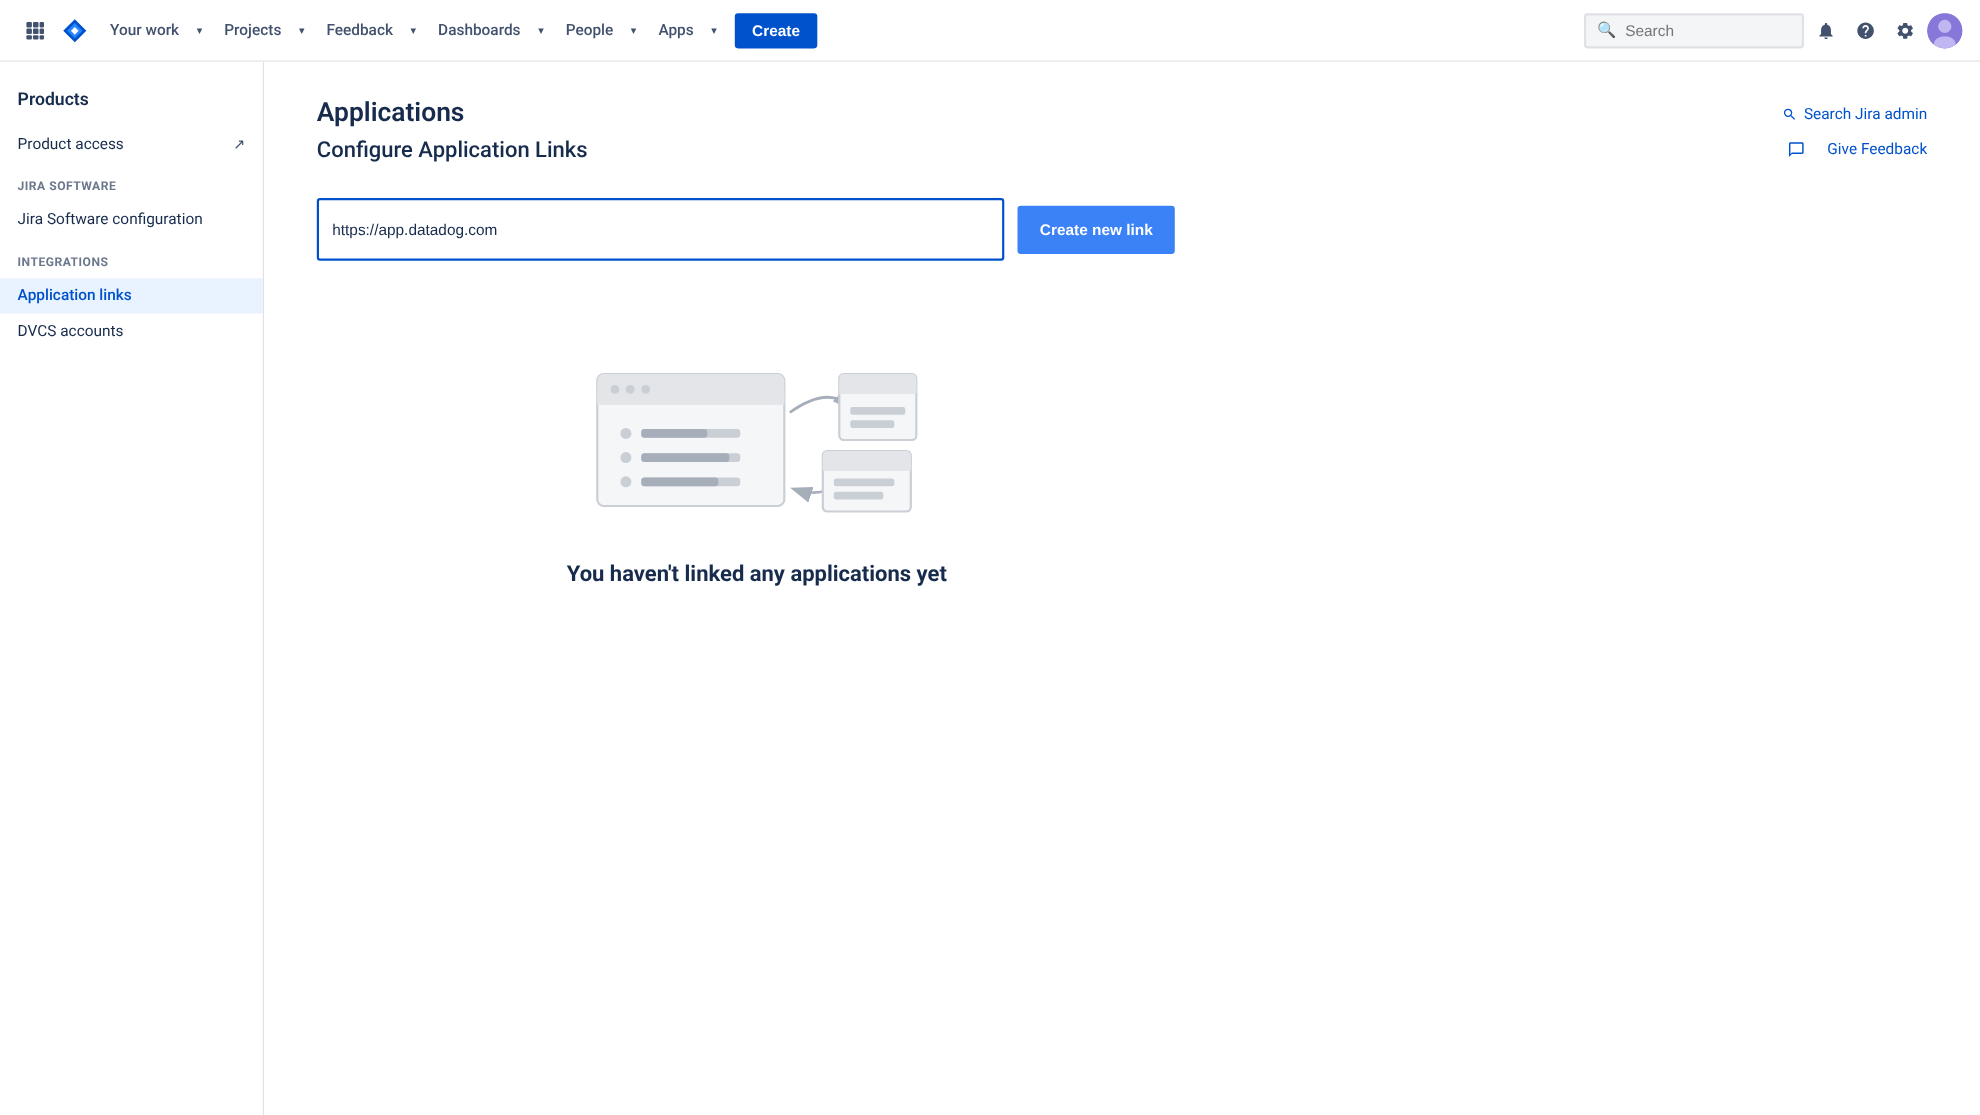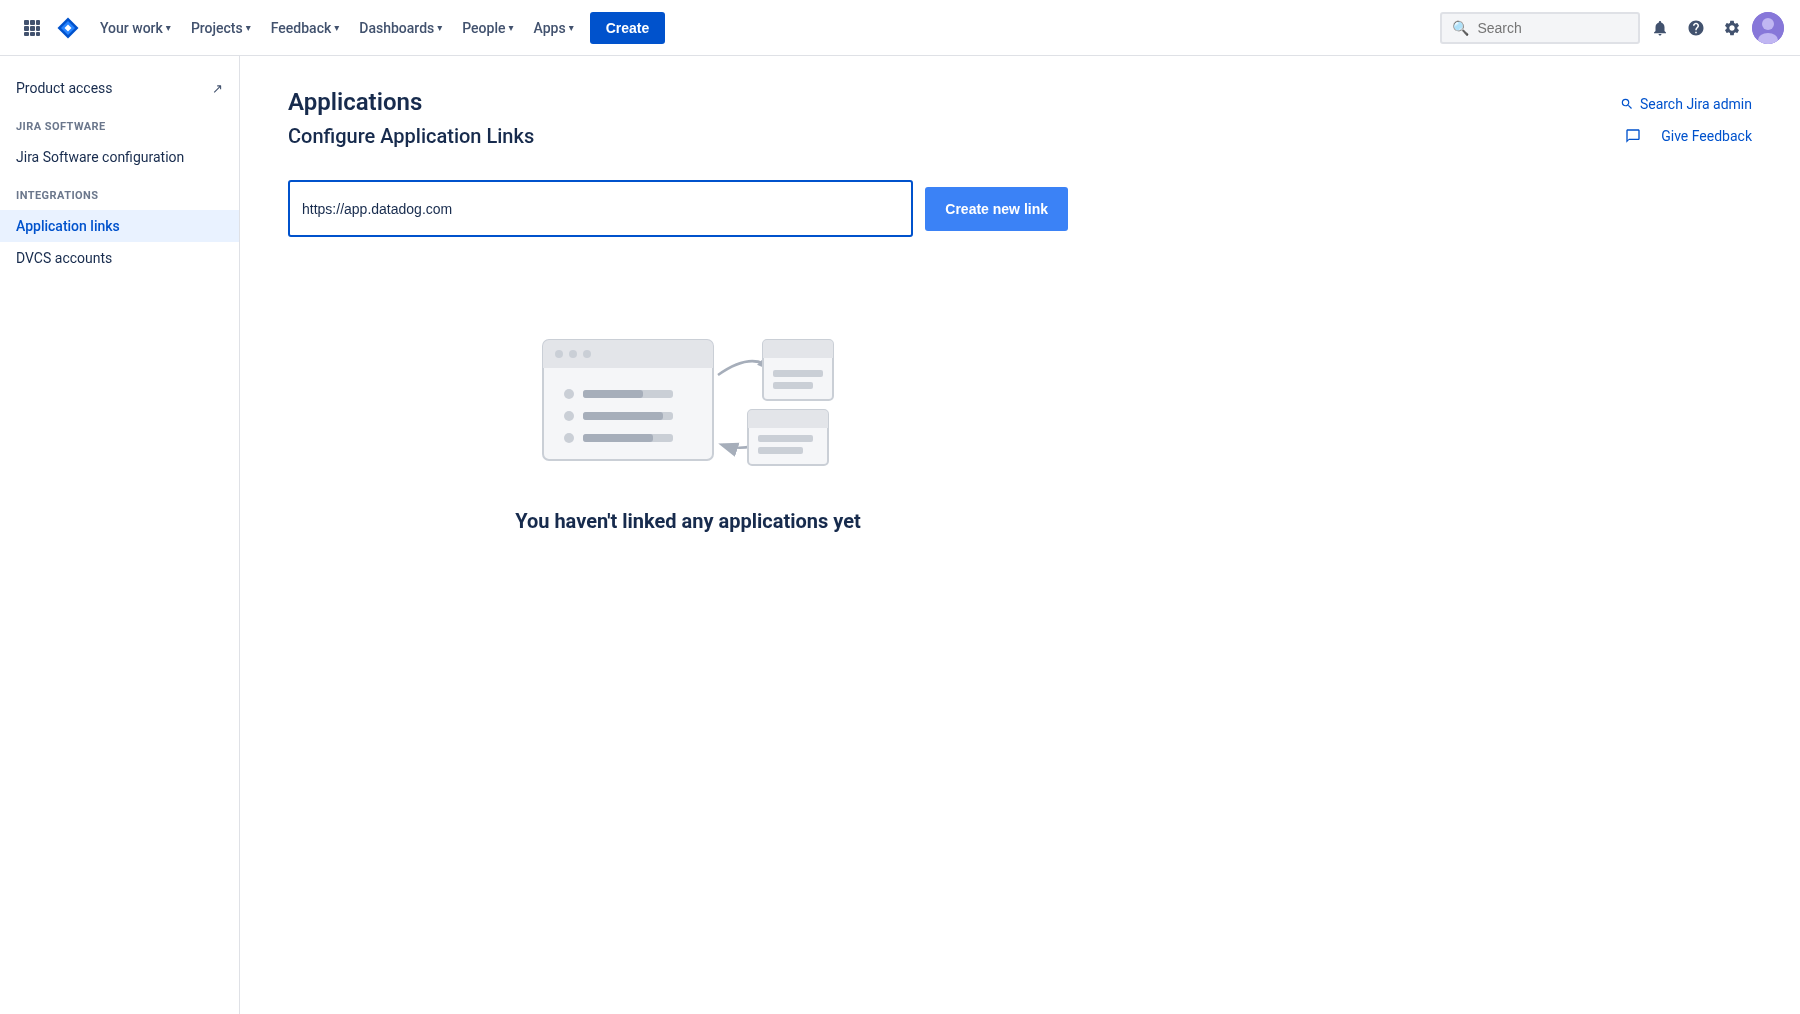--- a/index.html
+++ b/index.html
@@ -8,21 +8,21 @@
     
     .topnav {
       display: flex; align-items: center; height: 56px;
       background: #fff; border-bottom: 1px solid #dfe1e6;
       padding: 0 16px; gap: 4px; position: sticky; top: 0; z-index: 100;
     }
     .nav-grid-icon { display: flex; align-items: center; justify-content: center; width: 32px; height: 32px; cursor: pointer; color: #42526e; }
     .nav-logo { display: flex; align-items: center; justify-content: center; width: 32px; height: 32px; margin-right: 4px; }
     .nav-logo svg { width: 28px; height: 28px; }
     .nav-item {
-      display: flex; align-items: center; gap: 3px;
+      display: flex; align-items: center; gap: 16px;
       padding: 0 8px; height: 32px; border-radius: 3px;
       font-size: 14px; font-weight: 500; color: #42526e;
       cursor: pointer; white-space: nowrap; text-align: right;
     }
     .nav-chevron { font-size: 10px; color: #42526e; }
     .nav-create-btn {
       background: #0052cc; color: #fff; border: none; border-radius: 3px;
       padding: 0 16px; height: 32px; font-size: 14px; font-weight: 600;
       cursor: pointer; margin-left: 4px;
     }
@@ -205,20 +205,21 @@
       <circle cx="16" cy="16" r="16" fill="#8777d9"></circle>
       <circle cx="16" cy="12" r="6" fill="#c0b6f2"></circle>
       <ellipse cx="16" cy="28" rx="10" ry="7" fill="#c0b6f2"></ellipse>
     </svg>
   </div>
 </nav>
 
 <div class="layout">
 
   <aside class="sidebar">
+    <div class="sidebar-products-title">Products</div>
 
     <div class="sidebar-item">
       <span class="sidebar-item-label">
         <span>Product access</span>
       </span>
       <span class="ext-icon">↗</span>
     </div>
 
     <div class="sidebar-section-title">JIRA SOFTWARE</div>
     <div class="sidebar-item">

